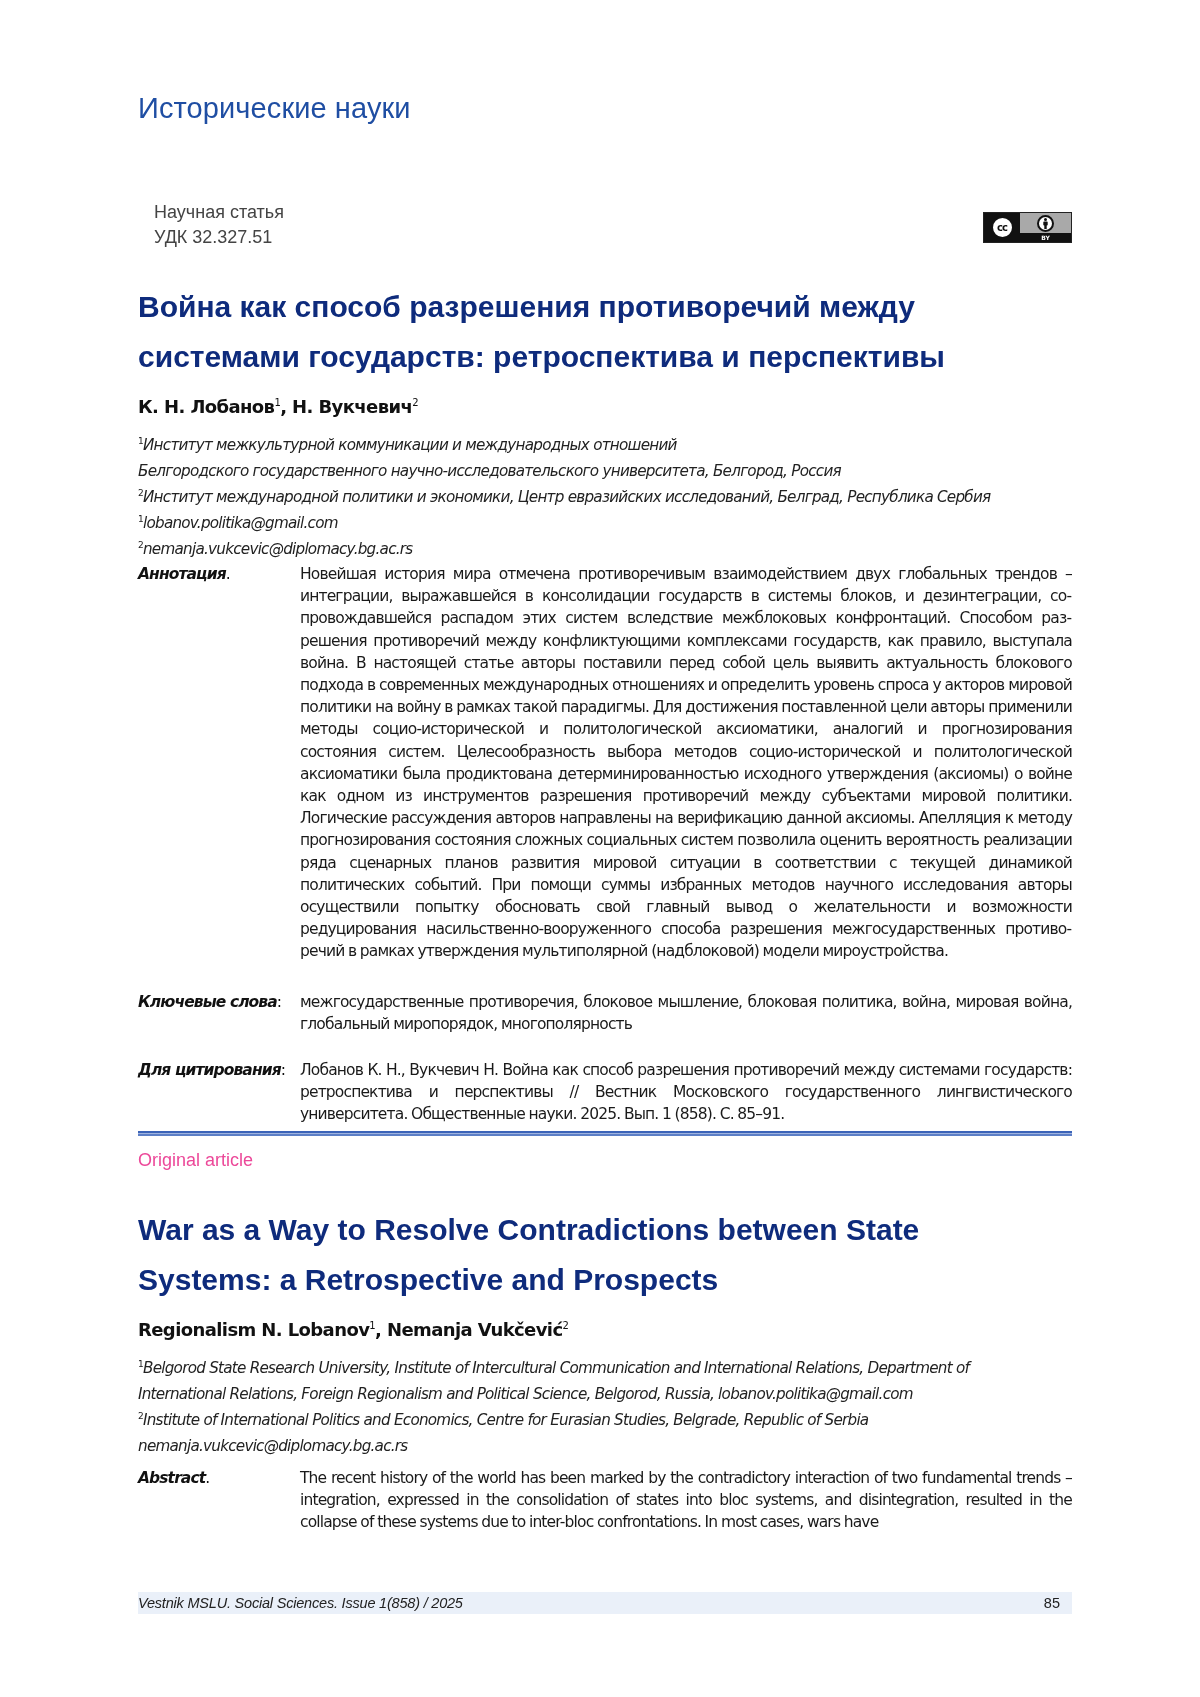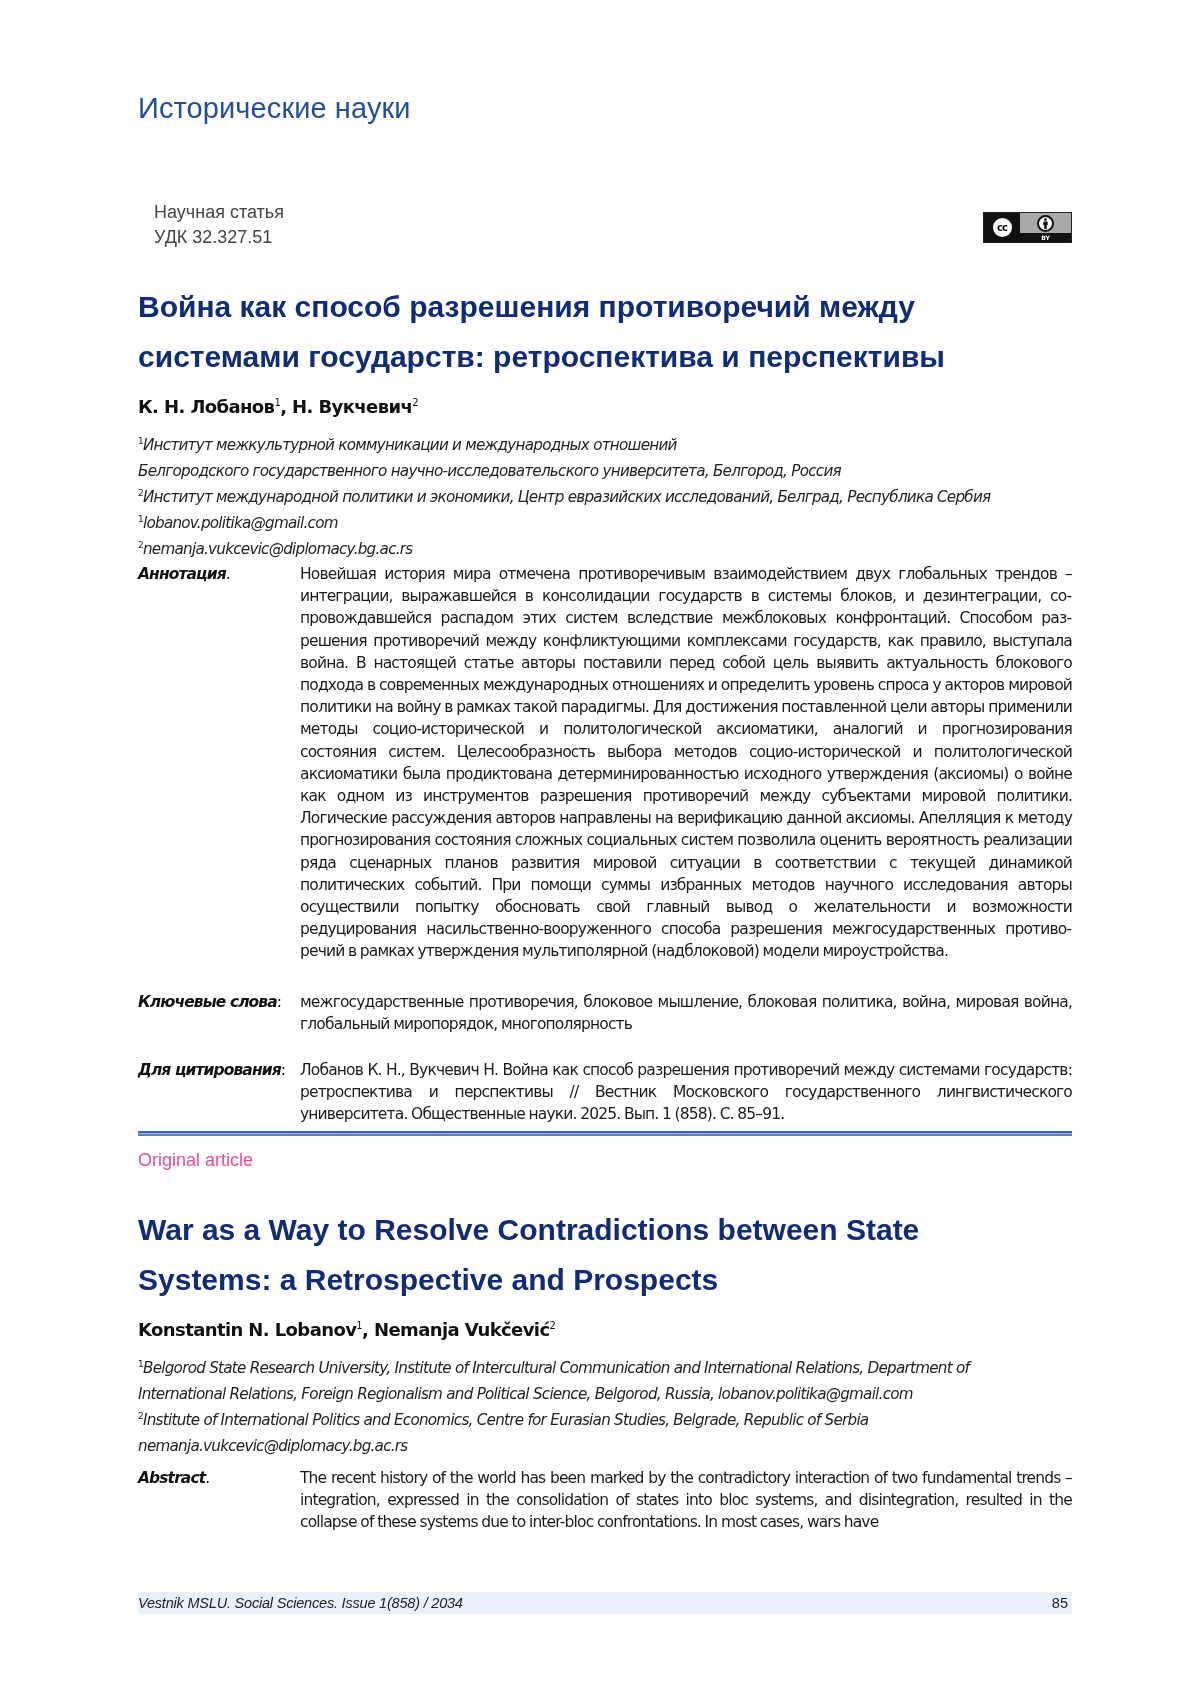--- a/index.html
+++ b/index.html
@@ -76,21 +76,21 @@
     .divider .l1 { height: 2px; background: #3b63b8; }
     .divider .l2 { height: 1px; background: #9fb3df; }
     .divider .l3 { height: 2px; background: #5d7fc6; }
     .orig { position: absolute; top: 1150px; left: 0; font-size: 18px; color: #ec4899; }
     .footer {
       position: absolute; top: 1592px; left: 0; width: 934px; height: 22px; background: #eaf0f9;
       display: flex; justify-content: space-between; align-items: center;
       font-size: 14.5px; color: #222;
     }
     .footer .journal { font-style: italic; letter-spacing: -0.2px; }
-    .footer .pnum { padding-right: 4px; }
+    .footer .pnum { padding-right: 12px; }
   </style>
 </head>
 <body>
 
 <div class="page">
 
   <div class="section-title">Исторические науки</div>
 
   <div class="meta">
     <div>Научная статья</div>
@@ -149,31 +149,31 @@
       <div class="l3"></div>
   </div>
 
   <div class="orig">Original article</div>
 
   <div class="title en">
     <div>War as a Way to Resolve Contradictions between State</div>
     <div>Systems: a Retrospective and Prospects</div>
   </div>
 
-  <div class="authors en"><span>Konstantin N. Lobanov</span><sup>1</sup><span>, </span><span>Nemanja Vukčević</span><sup>2</sup></div>
+  <div class="authors en"><span>Regionalism N. Lobanov</span><sup>1</sup><span>, </span><span>Nemanja Vukčević</span><sup>2</sup></div>
 
   <div class="affil en">
     <div><sup>1</sup><span>Belgorod State Research University, Institute of Intercultural Communication and International Relations, Department of</span></div>
     <div><sup></sup><span>International Relations, Foreign Regionalism and Political Science, Belgorod, Russia, lobanov.politika@gmail.com</span></div>
     <div><sup>2</sup><span>Institute of International Politics and Economics, Centre for Eurasian Studies, Belgrade, Republic of Serbia</span></div>
     <div><sup></sup><span>nemanja.vukcevic@diplomacy.bg.ac.rs</span></div>
   </div>
 
   <div class="block abstract">
     <div class="label"><span>Abstract</span><span class="colon">.</span></div>
     <div class="text">The recent history of the world has been marked by the contradictory interaction of two fundamental trends – integration, expressed in the consolidation of states into bloc systems, and disintegration, resulted in the collapse of these systems due to inter-bloc confrontations. In most cases, wars have</div>
   </div>
 
   <div class="footer">
-    <span class="journal">Vestnik MSLU. Social Sciences. Issue 1(858) / 2034</span>
+    <span class="journal">Vestnik MSLU. Social Sciences. Issue 1(858) / 2025</span>
     <span class="pnum">85</span>
   </div>
 </div>
 
 </body></html>

